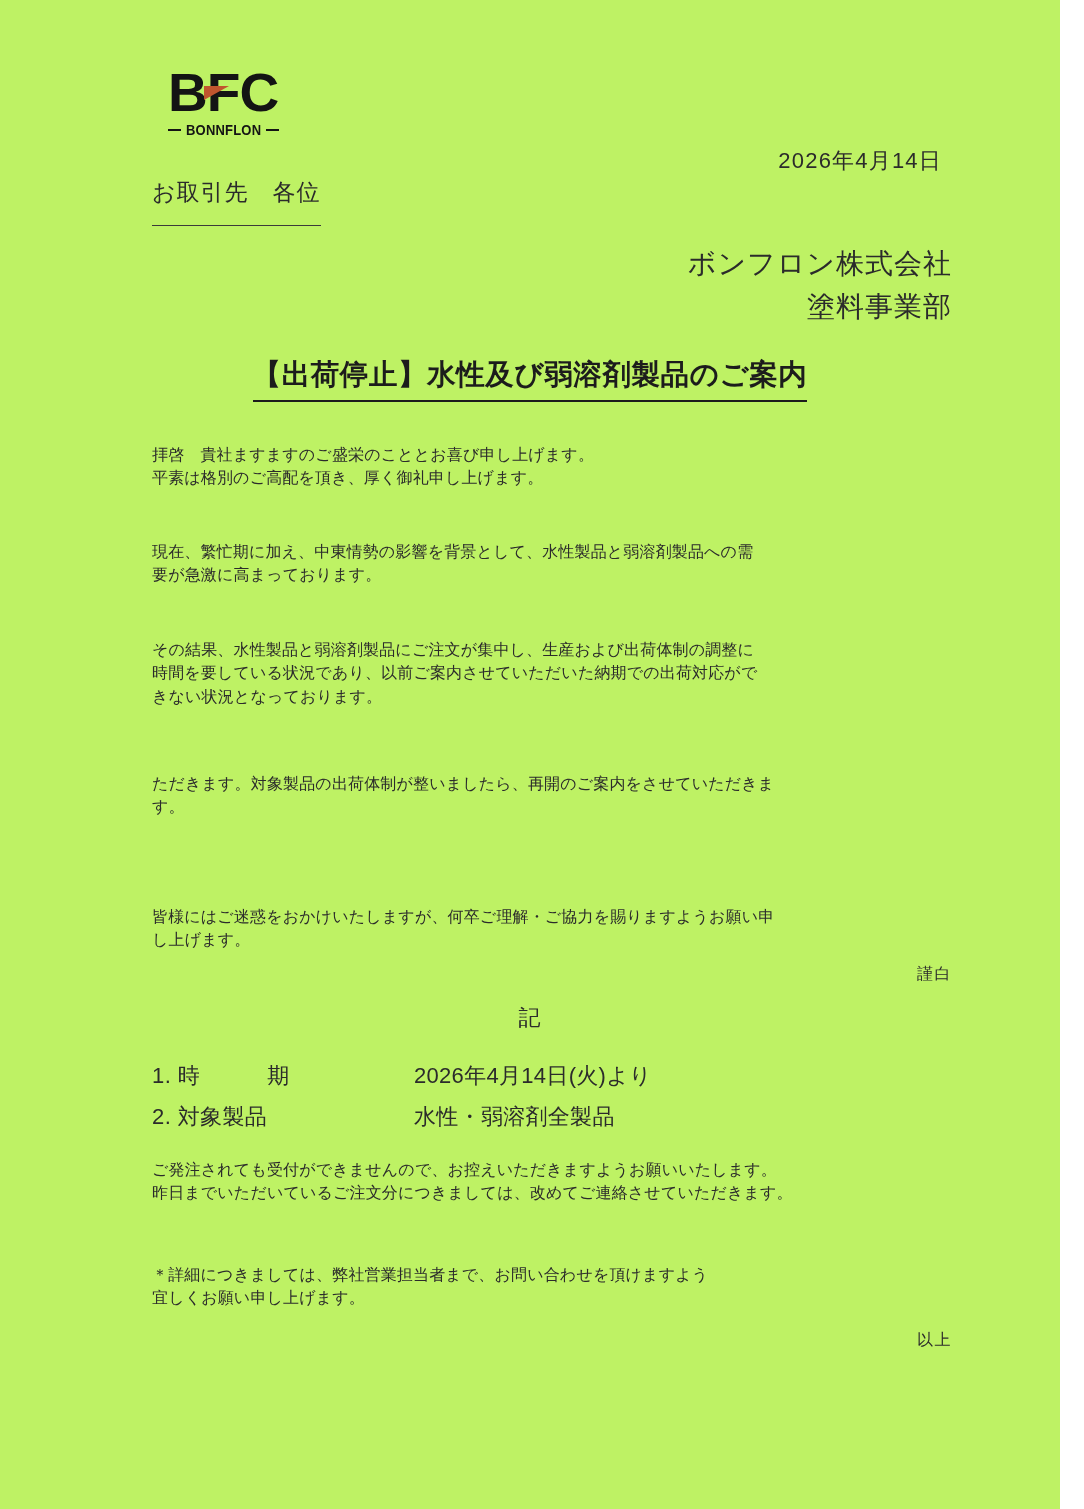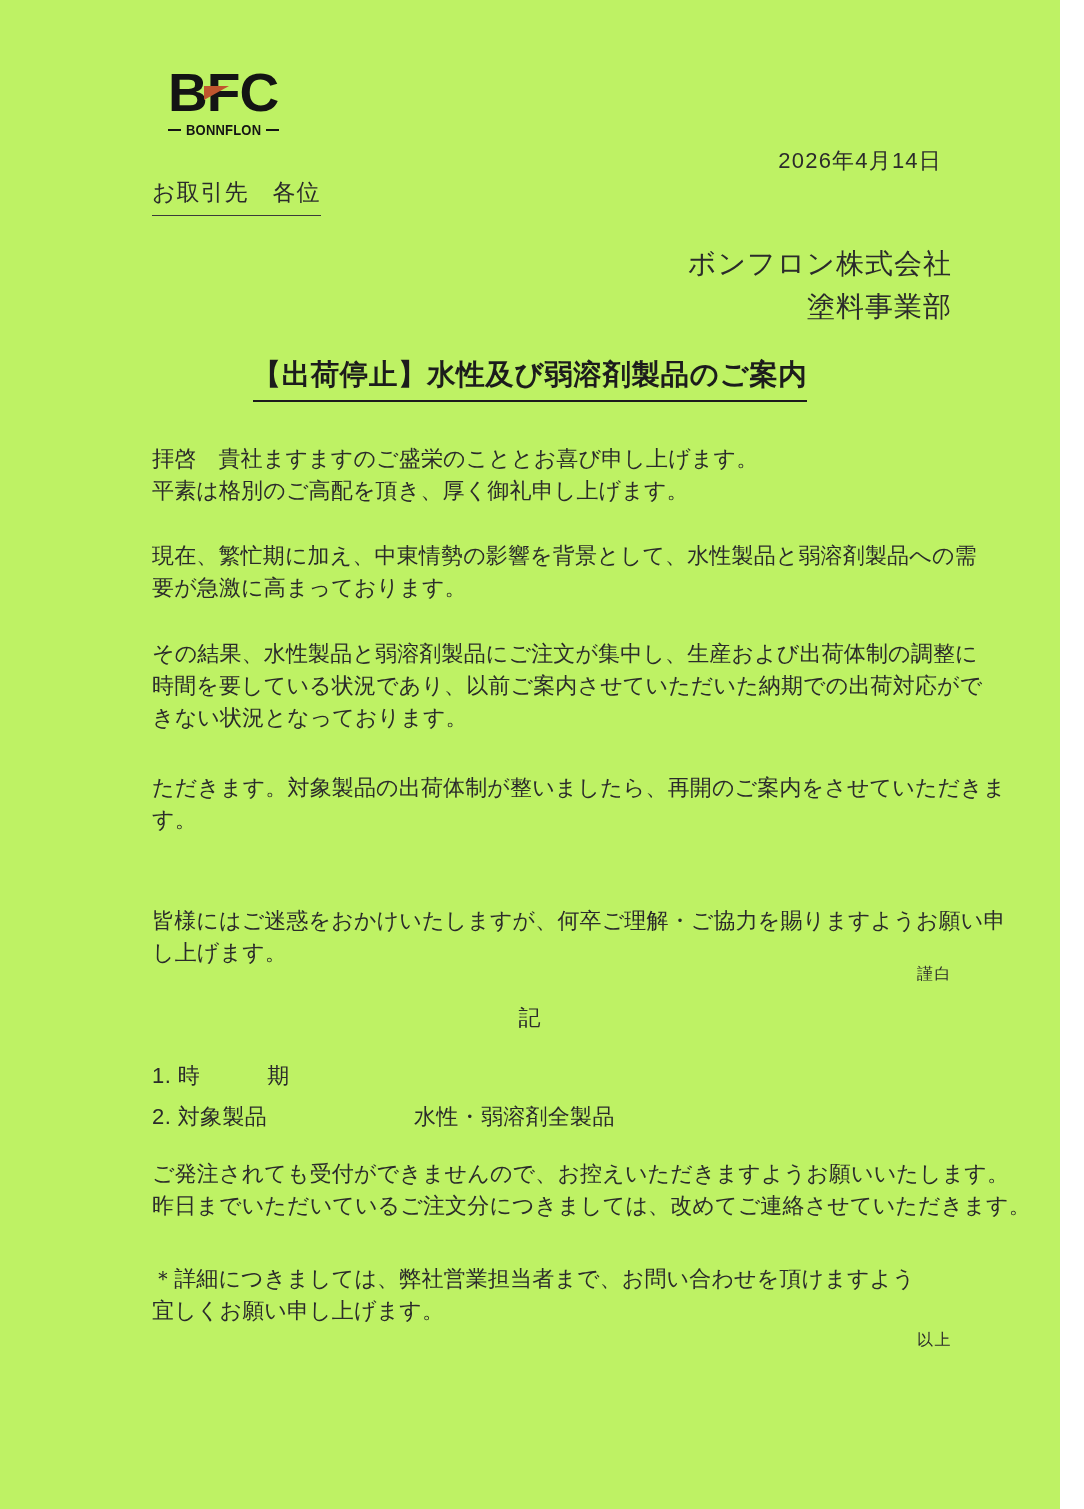--- a/index.html
+++ b/index.html
@@ -88,21 +88,21 @@
   }
 
   .addressee {
     position: absolute;
     left: 152px;
     top: 177px;
     font-size: 23px;
     letter-spacing: 1px;
     color: #2b2b2b;
     border-bottom: 1.6px solid #3a3a3a;
-    padding-bottom: 7px;
+    padding-bottom: 17px;
     white-space: pre;
   }
 
   .sender {
     position: absolute;
     right: 108px;
     top: 242px;
     text-align: right;
     white-space: nowrap;
   }
@@ -132,21 +132,21 @@
 
   .body-block {
     position: absolute;
     left: 152px;
     width: 800px;
   }
   .para {
     margin: 0 0 24px 0;
   }
   .para .ln {
-    font-size: 22px;
+    font-size: 16px;
     letter-spacing: 0.15px;
     color: #2b2b2b;
     line-height: 1.46;
     white-space: nowrap;
   }
 
   .closing-right {
     position: absolute;
     right: 108px;
     font-size: 16px;
@@ -257,20 +257,21 @@
     </div>
   </div>
 
   <div class="closing-right" style="top:964px;">謹白</div>
 
   <div class="ki" style="top:1003px;">記</div>
 
   <div class="items" style="top:1061px;">
     <div class="item-row">
       <span class="item-label"><span>1.</span>&nbsp;<span>時　　　期</span></span>
+      <span class="item-value">2026年4月14日(火)より</span>
     </div>
     <div class="item-row">
       <span class="item-label"><span>2.</span>&nbsp;<span>対象製品</span></span>
       <span class="item-value">水性・弱溶剤全製品</span>
     </div>
   </div>
 
   <div class="body-block" style="top:1158px;">
     <div class="para">
       <div class="ln">ご発注されても受付ができませんので、お控えいただきますようお願いいたします。</div>

